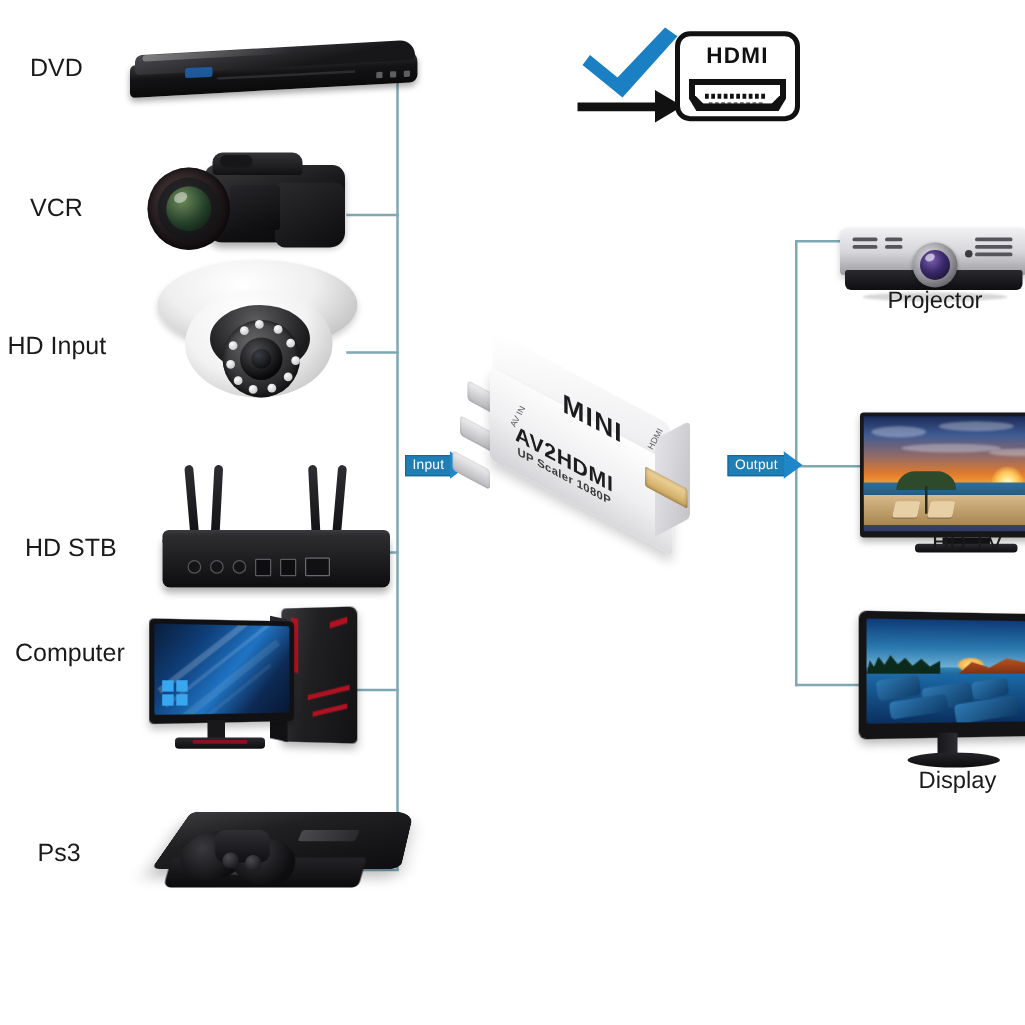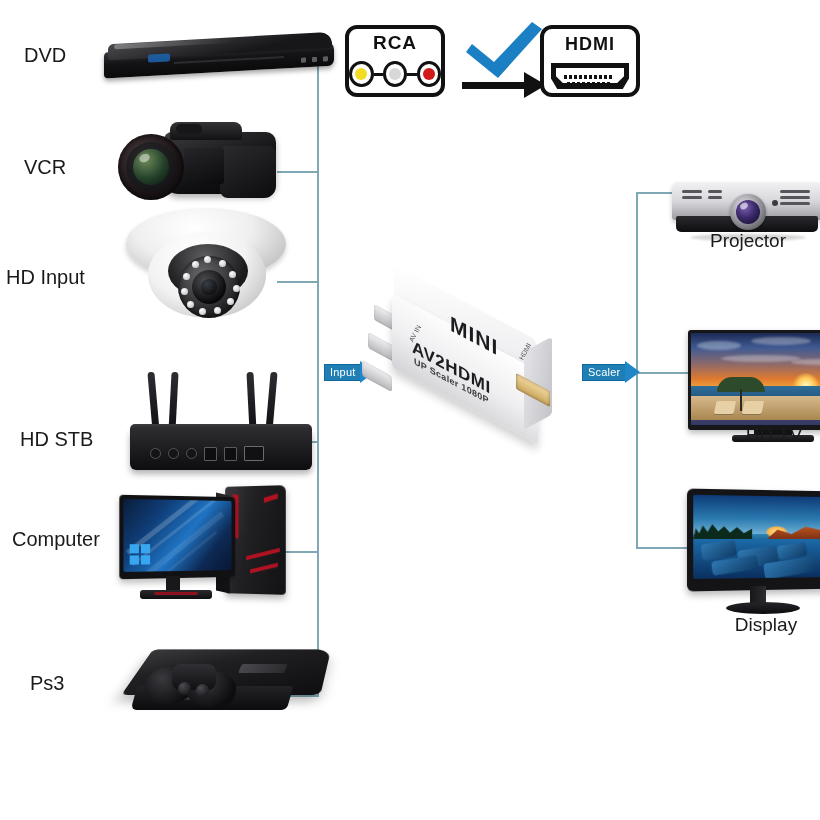--- a/index.html
+++ b/index.html
@@ -241,36 +241,20 @@
   .dp-neck{position:absolute;left:62px;top:96px;width:16px;height:18px;
      background:linear-gradient(90deg,#17171a,#2c2c31);}
   .dp-foot{position:absolute;left:38px;top:112px;width:74px;height:12px;border-radius:50%;
      background:linear-gradient(180deg,#26262a,#0c0c0f);}
 </style>
 </head>
 <body>
 
 <div class="stage">
 
-  <div class="portbox" style="left:345px;top:25px;width:100px;height:72px;">
-    <div class="cap" style="top:3px;font-size:19px;">RCA</div>
-    <div class="rca-jacks" style="top:32px;">
-      <div class="jack">
-        <i style="background:#f2dd22;"></i>
-        </div>
-      <div class="jbar"></div>
-      <div class="jack">
-        <i style="background:#d8d8d8;"></i>
-        </div>
-      <div class="jbar"></div>
-      <div class="jack">
-        <i style="background:#d31a1a;"></i>
-        </div>
-    </div>
-  </div>
 
   <svg class="check" style="left:462px;top:20px;" width="84" height="62" viewBox="0 0 84 62">
     <path d="M4 32 L10 24 L32 42 L70 2 L80 9 L36 58 Z" fill="#1b7fc4"></path>
   </svg>
 
   <div class="blkarrow" style="left:462px;top:72px;">
     <div class="shaft" style="width:62px;"></div>
     <div class="head"></div>
   </div>
 
@@ -319,21 +303,21 @@
     <div class="badge">Input</div>
     <div class="arrowhead"></div>
   </div>
 
   <div class="bus vline" style="left:636px;top:192px;height:357px;"></div>
   <div class="bus hline" style="left:636px;top:192px;width:44px;"></div>
   <div class="bus hline" style="left:636px;top:372px;width:52px;"></div>
   <div class="bus hline" style="left:636px;top:547px;width:52px;"></div>
 
   <div class="badge-wrap" style="left:582px;top:361px;">
-    <div class="badge">Scaler</div>
+    <div class="badge">Output</div>
     <div class="arrowhead"></div>
   </div>
 
   <div class="src-label abs" style="left:24px;top:44px;">DVD</div>
   <div class="dev" style="left:104px;top:28px;width:236px;height:60px;">
     <div class="dvd-body"></div>
     <div class="dvd-top"></div>
     <div class="dvd-gloss"></div>
     <div class="dvd-logo"></div>
     <div class="dvd-slot"></div>
@@ -389,21 +373,21 @@
     <div class="rt-ports">
       <span class="rp"></span>
         <span class="rp"></span>
         <span class="rp"></span>
       <span class="rj"></span>
         <span class="rj"></span>
         <span class="rbig"></span>
     </div>
   </div>
 
-  <div class="src-label abs" style="left:12px;top:528px;">Computer</div>
+  <div class="src-label abs" style="left:12px;top:512px;">Computer</div>
   <div class="dev" style="left:120px;top:484px;width:180px;height:122px;">
     <div class="twr">
       <div class="twr-red" style="left:8px;top:8px;width:6px;height:44px;transform:skewY(14deg);"></div>
       <div class="twr-red" style="left:40px;top:10px;width:14px;height:5px;transform:skewY(-16deg);"></div>
       <div class="twr-red" style="left:22px;top:66px;width:34px;height:4px;transform:skewY(-14deg);"></div>
       <div class="twr-red" style="left:26px;top:80px;width:28px;height:4px;transform:skewY(-14deg);"></div>
     </div>
     <div class="twr-side"></div>
     <div class="mon-bez">
       <div class="mon-scr">

